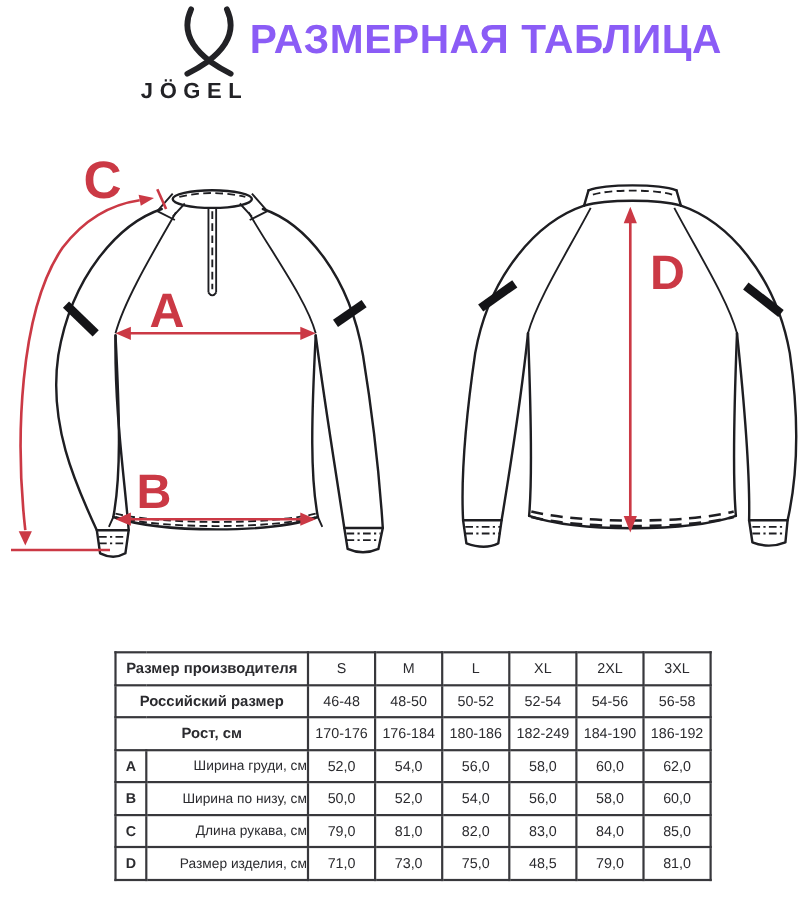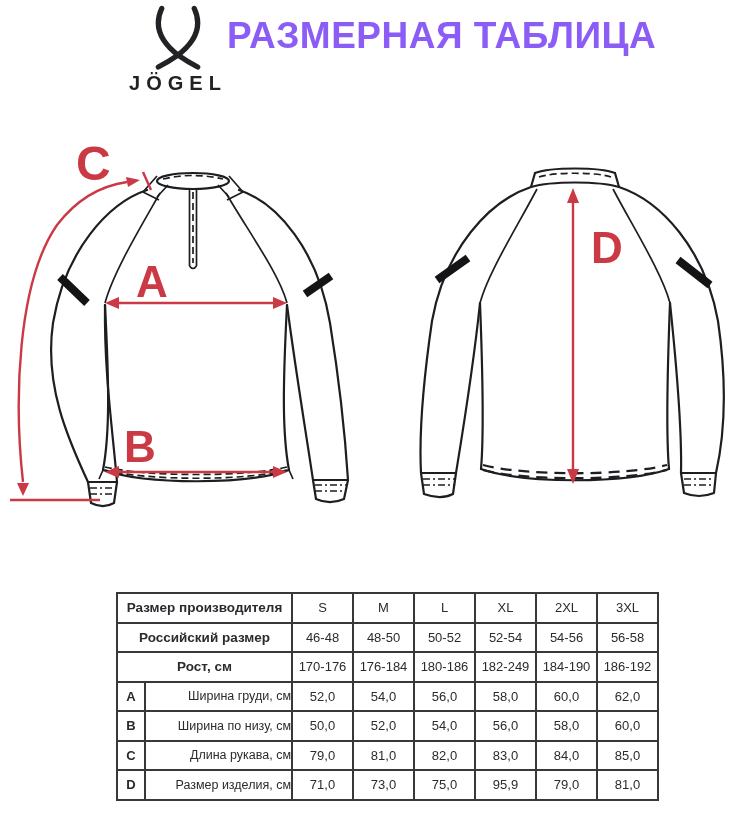--- a/index.html
+++ b/index.html
@@ -1,42 +1,42 @@
 <!DOCTYPE html>
 <html><head>
 <meta charset="utf-8">
 <style>
   html,body{margin:0;padding:0;background:#fff;}
   .page{
     position:relative;width:737px;height:816px;background:#ffffff;
     font-family:"Liberation Sans",sans-serif;overflow:hidden;color:#28282c;
   }
   
-  .logo{position:absolute;left:116px;top:5px;width:124px;text-align:center;}
+  .logo{position:absolute;left:128px;top:5px;width:124px;text-align:left;}
   .logo svg{display:block;margin:0 auto;}
   .brand-word{font-weight:bold;font-size:20px;letter-spacing:6px;color:#222226;margin-top:1px;white-space:nowrap;}
   .page-title{
     position:absolute;left:227px;top:15px;font-size:37px;font-weight:bold;
     color:#8b5cf6;white-space:nowrap;letter-spacing:0.5px;
   }
   
   .svg-front{position:absolute;left:10px;top:133px;}
   .svg-back{position:absolute;left:385px;top:135px;}
   .outline{stroke:#1e1e22;stroke-width:2.2;fill:none;stroke-linejoin:round;stroke-linecap:round;}
   .seam{stroke:#1e1e22;stroke-width:1.7;fill:none;}
   .stitch{stroke:#1e1e22;stroke-width:1.7;fill:none;stroke-dasharray:7 4;}
   .stitch2{stroke:#1e1e22;stroke-width:1.6;fill:none;stroke-dasharray:7 3 2 3;}
   .hemdash{stroke:#1e1e22;stroke-width:2.3;fill:none;stroke-dasharray:11 7;}
   .stripe{stroke:#141417;stroke-width:8;fill:none;stroke-linecap:butt;}
   .red-line{stroke:#cb3945;stroke-width:2.4;fill:none;stroke-linecap:butt;}
   .red-fill{fill:#cb3945;stroke:none;}
   .red-letter{fill:#cb3945;font-family:"Liberation Sans",sans-serif;font-weight:bold;}
   
   .size-table{
-    position:absolute;left:116px;top:592px;border-collapse:collapse;table-layout:fixed;
+    position:absolute;left:104px;top:592px;border-collapse:collapse;table-layout:fixed;
     width:541px;
     padding-left:44px;
   }
   .size-table td{
     border:2px solid #38383c;text-align:center;vertical-align:middle;
     height:27.5px;padding:0;font-size:13px;color:#2b2b2f;overflow:hidden;white-space:nowrap;
   }
   .size-table .hdr-label{font-weight:bold;font-size:13.5px;}
   .size-table .letter{font-weight:bold;font-size:13px;}
   .size-table .mlabel{text-align:right;padding-left:10px;font-size:12.5px;}
@@ -234,20 +234,20 @@
         <td>83,0</td>
         <td>84,0</td>
         <td>85,0</td>
       </tr>
       <tr>
         <td class="letter">D</td>
         <td class="mlabel">Размер изделия, см</td>
         <td>71,0</td>
         <td>73,0</td>
         <td>75,0</td>
-        <td>95,9</td>
+        <td>48,5</td>
         <td>79,0</td>
         <td>81,0</td>
       </tr>
     </tbody>
   </table>
 
 </div>
 
 </body></html>

